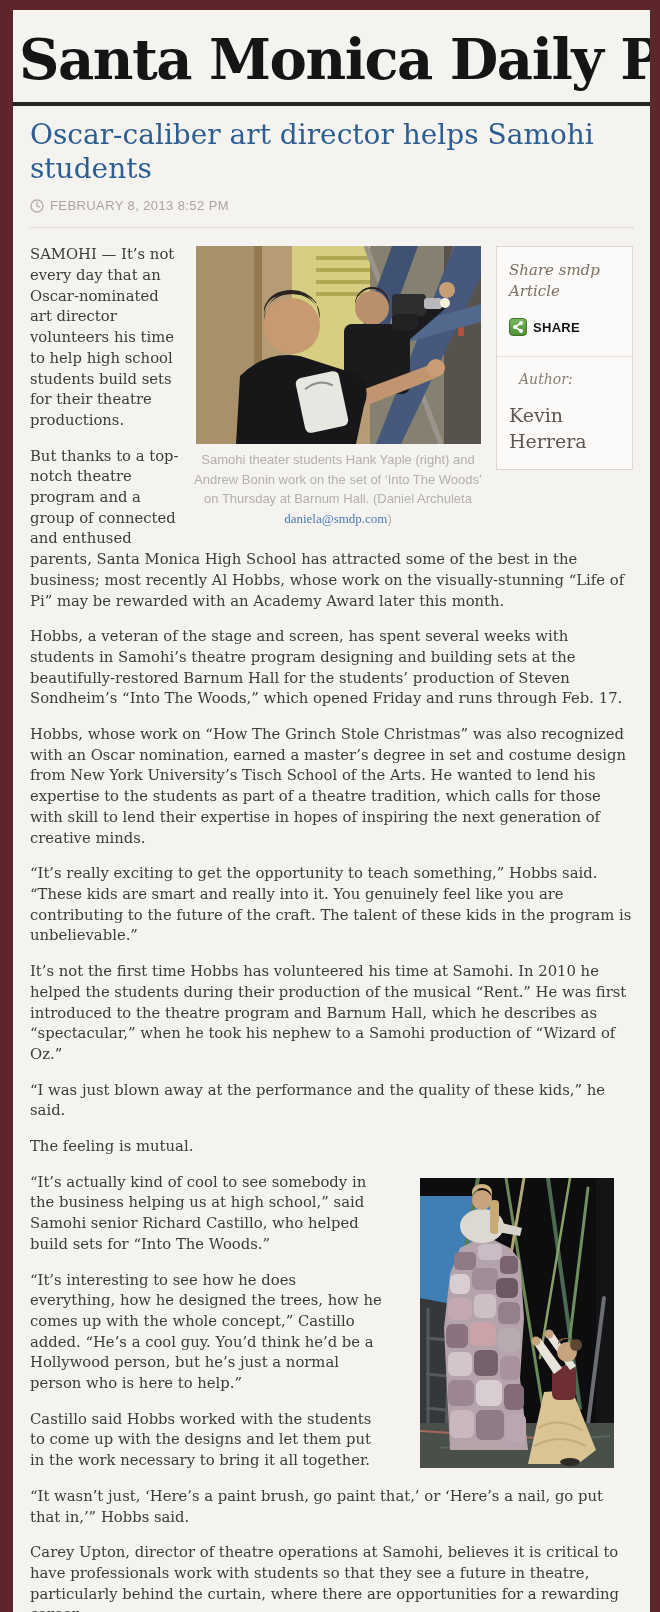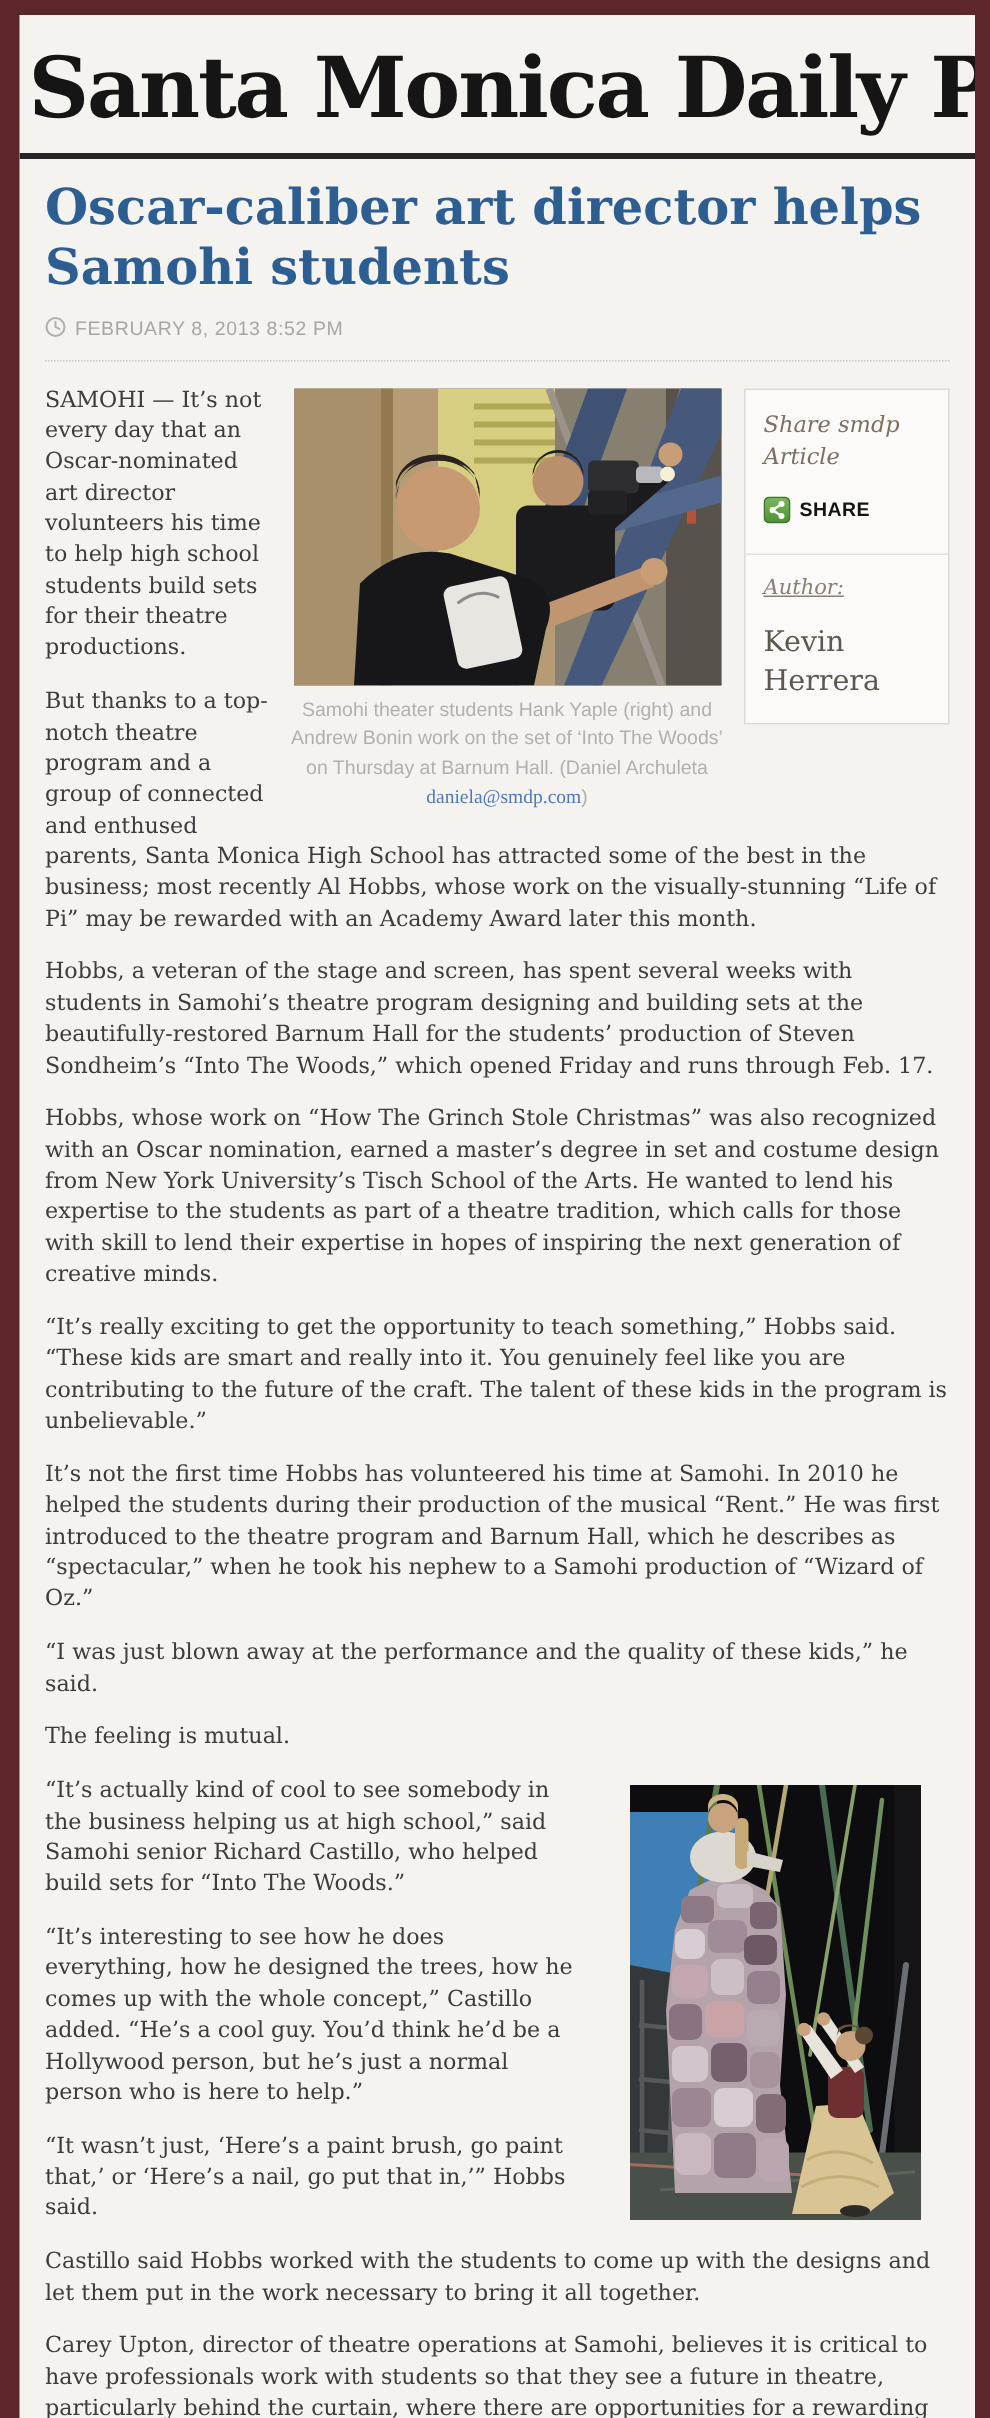--- a/index.html
+++ b/index.html
@@ -10,22 +10,22 @@
 
   .masthead { text-align:center; padding:16px 6px 8px; }
   .masthead-title {
     font-family:"DejaVu Serif", serif; font-weight:bold;
     font-size:56px; letter-spacing:-1.5px; color:#151515; white-space:nowrap;
   }
   .rule { height:4px; background:#242424; margin:2px 0 0; }
 
   .head-wrap { padding:12px 17px 0; }
   h1.headline {
-    margin:0 0 12px; font-weight:bold;
-    font-size:33px; line-height:1.22; color:#2d5e92;
+    margin:0 0 12px; font-weight:normal;
+    font-size:28px; line-height:1.22; color:#2d5e92;
     font-family:"DejaVu Serif", serif;
   }
   .dateline {
     display:flex; align-items:center; gap:6px;
     color:#a9a6a1; font:13px "Liberation Sans", sans-serif; letter-spacing:.4px;
     padding-bottom:14px; border-bottom:1px dotted #c9c5bf;
   }
   .dateline svg { flex:0 0 auto; }
 
   .article {
@@ -40,21 +40,21 @@
     background:#fbfaf8; border:1px solid #dcd8d2;
   }
   .sidebar-section { padding:13px 12px 14px; }
   .sidebar-section + .sidebar-section { border-top:1px solid #e4e0da; }
   .share-title { font-style:italic; font-size:15px; color:#7c6f61; margin:0 0 16px; }
   .share-btn {
     display:inline-flex; align-items:center; gap:6px;
     background:none; border:none; padding:0; cursor:pointer;
     font:bold 13px "Liberation Sans", sans-serif; color:#141414; letter-spacing:.3px;
   }
-  .author-label { font-style:italic; font-size:14px; color:#8a8074; margin:0 0 12px;text-decoration:underline; }
+  .author-label { font-style:italic; font-size:14px; color:#8a8074; margin:0 10px 12px; }
   .author-name { font-size:19px; color:#5c574f; }
 
   figure { margin:0; }
   .figure1 { float:right; width:292px; margin:2px 0 6px 12px; }
   .figure2 { float:right; width:232px; margin:6px 0 4px 16px; }
   .photo { display:block; margin:0 auto; background:#888; }
   .caption {
     font:13px/1.5 "Liberation Sans", sans-serif; color:#b2b0ac;
     text-align:center; margin-top:6px;
   }
@@ -230,19 +230,19 @@
           <circle cx="129" cy="156" r="4.5" fill="#c9a27e"></circle>
           <circle cx="147" cy="174" r="10" fill="#c9a27e"></circle>
           <path d="M137 170 a10 10 0 0 1 20 2 l-2 -8 a10 8 0 0 0 -16 -2 z" fill="#6b5438"></path>
           <circle cx="156" cy="167" r="6" fill="#5a4632"></circle>
           <ellipse cx="150" cy="284" rx="10" ry="4" fill="#2e2a26"></ellipse>
         </svg>
       </figure>
 
       <p>“It’s actually kind of cool to see somebody in the business helping us at high school,” said Samohi senior Richard Castillo, who helped build sets for “Into The Woods.”</p>
       <p>“It’s interesting to see how he does everything, how he designed the trees, how he comes up with the whole concept,” Castillo added. “He’s a cool guy. You’d think he’d be a Hollywood person, but he’s just a normal person who is here to help.”</p>
+      <p>Castillo said Hobbs worked with the students to come up with the designs and let them put in the work necessary to bring it all together.</p>
       <p>“It wasn’t just, ‘Here’s a paint brush, go paint that,’ or ‘Here’s a nail, go put that in,’” Hobbs said.</p>
-      <p>Castillo said Hobbs worked with the students to come up with the designs and let them put in the work necessary to bring it all together.</p>
       <p>Carey Upton, director of theatre operations at Samohi, believes it is critical to have professionals work with students so that they see a future in theatre, particularly behind the curtain, where there are opportunities for a rewarding career.</p>
 
     </div>
   </div>
 </div>
 
 </body></html>

